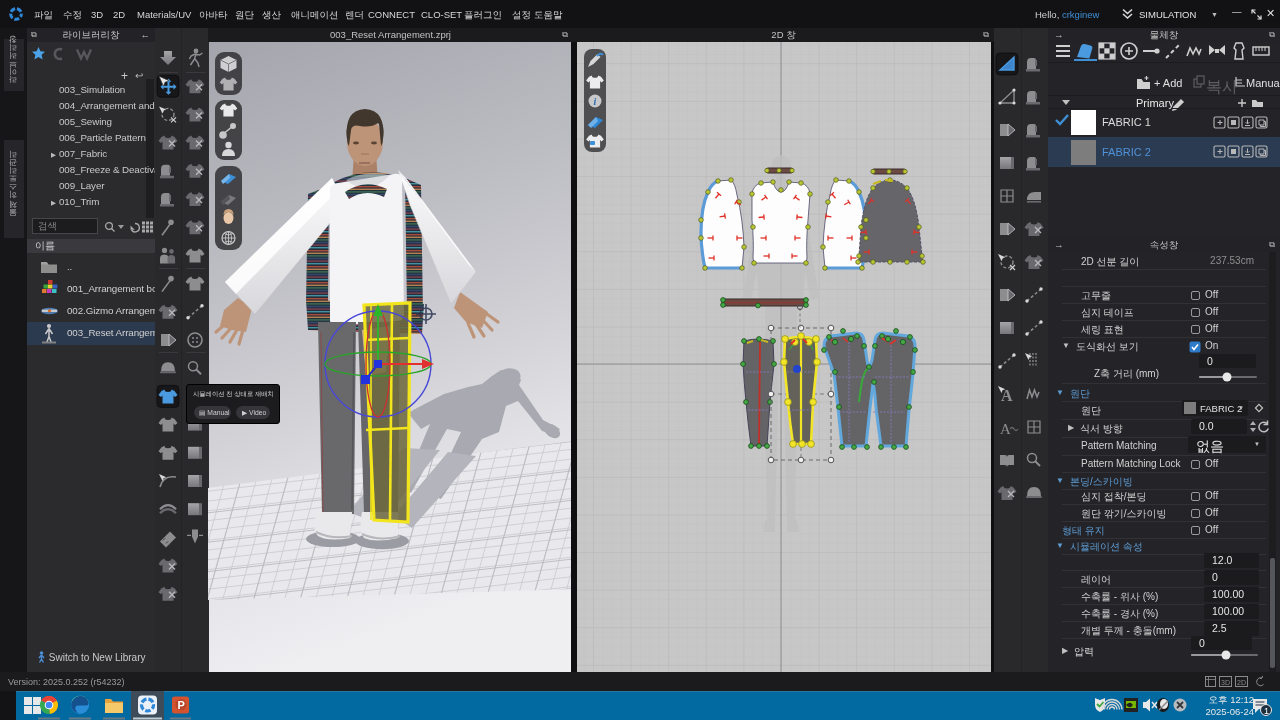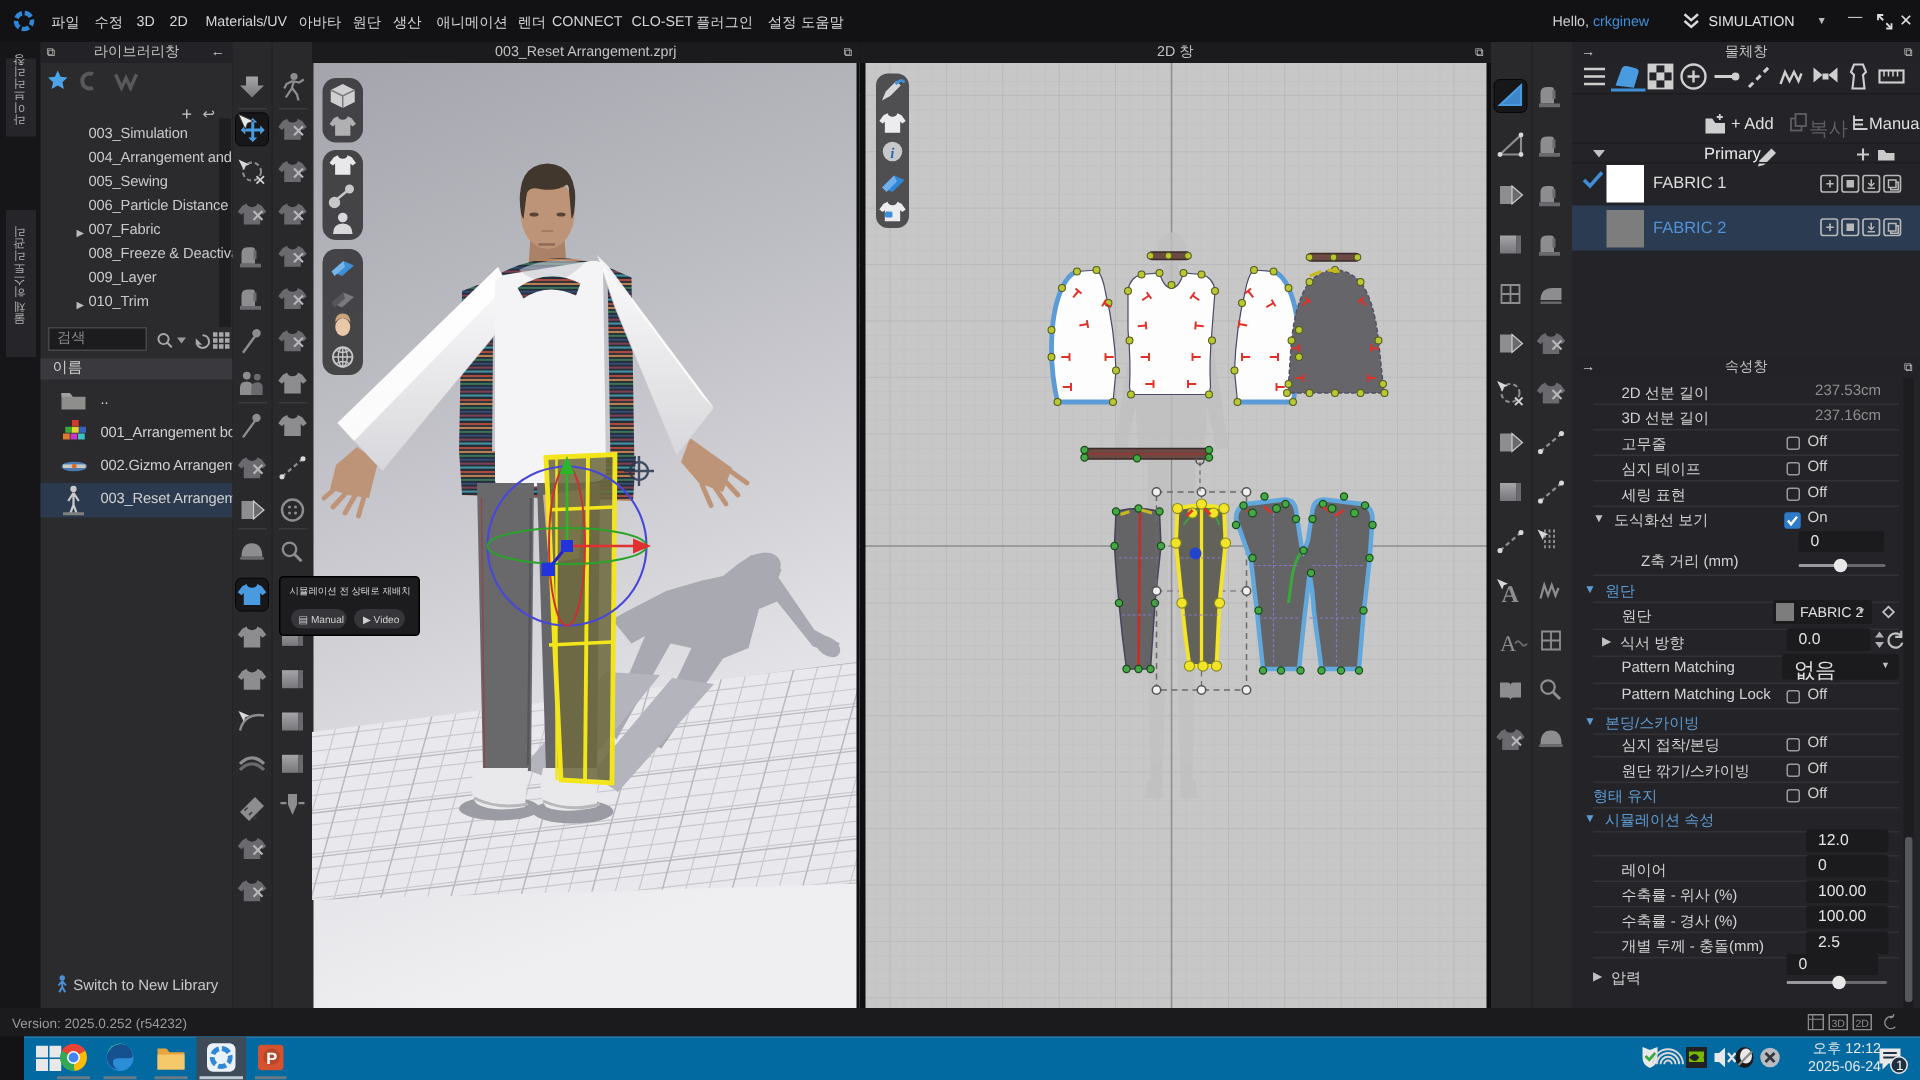--- a/index.html
+++ b/index.html
@@ -88,21 +88,21 @@
     <path d="M6.5 0 L8.4 4.2 L13 4.7 L9.6 7.8 L10.6 12.4 L6.5 10 L2.4 12.4 L3.4 7.8 L0 4.7 L4.6 4.2 Z" fill="#4da3e8"></path>
     <path d="M30 2.5 A5 5 0 1 0 30 11.5" stroke="#58585c" stroke-width="2.6" fill="none"></path>
     <path d="M45 2.5 L49 11.5 L52 5 L55 11.5 L59 2.5" stroke="#58585c" stroke-width="2.3" fill="none"></path>
   </svg>
   <div class="abs" style="left:94px;top:41px;color:#c9c9c9;font-size:12px">+</div>
   <div class="abs" style="left:108px;top:42px;color:#b9b9b9;font-size:10px">↩</div>
   <div class="abs" style="left:119px;top:51px;width:8px;height:139px;background:#1e1e21"></div>
   <div class="ti" style="top:56px">003_Simulation</div>
   <div class="ti" style="top:72px">004_Arrangement and</div>
   <div class="ti" style="top:88px">005_Sewing</div>
-  <div class="ti" style="top:104px">006_Particle Distance</div>
+  <div class="ti" style="top:104px">006_Particle Pattern</div>
   <div class="arr" style="top:123px">▶</div>
     <div class="ti" style="top:120px">007_Fabric</div>
   <div class="ti" style="top:136px">008_Freeze &amp; Deactiva</div>
   <div class="ti" style="top:152px">009_Layer</div>
   <div class="arr" style="top:171px">▶</div>
     <div class="ti" style="top:168px">010_Trim</div>
   <div id="searchbox">검색</div>
   <svg class="abs" style="left:77px;top:192px" width="50" height="14" viewBox="0 0 50 14">
     <circle cx="5" cy="6" r="3.4" stroke="#a8a8a8" stroke-width="1.3" fill="none"></circle>
     <path d="M7.5 8.5 L10.5 11.5" stroke="#a8a8a8" stroke-width="1.3"></path>
@@ -880,37 +880,33 @@
         <rect x="166" y="104" width="11" height="11" rx="1.5" fill="none" stroke="#b8b8b8" stroke-width="1.1"></rect>
         <rect x="180" y="104" width="11" height="11" rx="1.5" fill="none" stroke="#b8b8b8" stroke-width="1.1"></rect>
         <rect x="194" y="104" width="11" height="11" rx="1.5" fill="none" stroke="#b8b8b8" stroke-width="1.1"></rect>
         <rect x="208" y="104" width="11" height="11" rx="1.5" fill="none" stroke="#b8b8b8" stroke-width="1.1"></rect>
         <path d="M169.5 109.5 h5 M172 107 v5" stroke="#b8b8b8" stroke-width="1.1"></path>
         <path d="M183 107 h5 v5 h-5 z" fill="#b8b8b8"></path>
         <path d="M199.5 106.5 v4 m-2 -1.5 l2 2 l2 -2 m-4.5 3.5 h5" stroke="#b8b8b8" stroke-width="1"></path>
         <path d="M211 107 h5 v5 h-5 z M212.5 112 v1.5 h5 v-5 h-1.5" fill="none" stroke="#b8b8b8" stroke-width="1"></path>
       </svg>
       <div class="abs" style="left:106px;top:35px;font-size:11px;color:#e0e0e0">+ Add</div>
-      <div class="abs" style="left:158px;top:35px;font-size:13px;color:#5e5e62">복사</div>
+      <div class="abs" style="left:158px;top:35px;font-size:16px;color:#5e5e62">복사</div>
       <div class="abs" style="left:198px;top:35px;font-size:11px;color:#e0e0e0">Manual</div>
       <div class="abs" style="left:88px;top:55px;font-size:11px;color:#e8e8e8">Primary</div>
       <div class="abs" style="left:54px;top:74px;font-size:11px;color:#dcdcdc">FABRIC 1</div>
       <div class="abs" style="left:54px;top:104px;font-size:11px;color:#4f92d8">FABRIC 2</div>
     </div>
   <div class="phead" style="top:210px">속성창<span style="position:absolute;left:6px">→</span><span style="position:absolute;right:5px;font-size:8px">⧉</span></div>
   <div id="propwin" class="abs" style="left:0;top:224px;width:232px;height:420px">
       <div class="prow" style="top:1px">
         <span class="lab">2D 선분 길이</span>
         <span class="val">237.53cm</span>
       </div>
       <div class="hr" style="top:17px"></div>
-      <div class="prow" style="top:18px">
-        <span class="lab">3D 선분 길이</span>
-        <span class="val">237.16cm</span>
-      </div>
       <div class="hr" style="top:34px"></div>
       <div class="prow" style="top:35px">
         <span class="lab">고무줄</span>
         <span class="cb"></span>
         <span class="off">Off</span>
       </div>
       <div class="hr" style="top:51px"></div>
       <div class="prow" style="top:52px">
         <span class="lab">심지 테이프</span>
         <span class="cb"></span>

